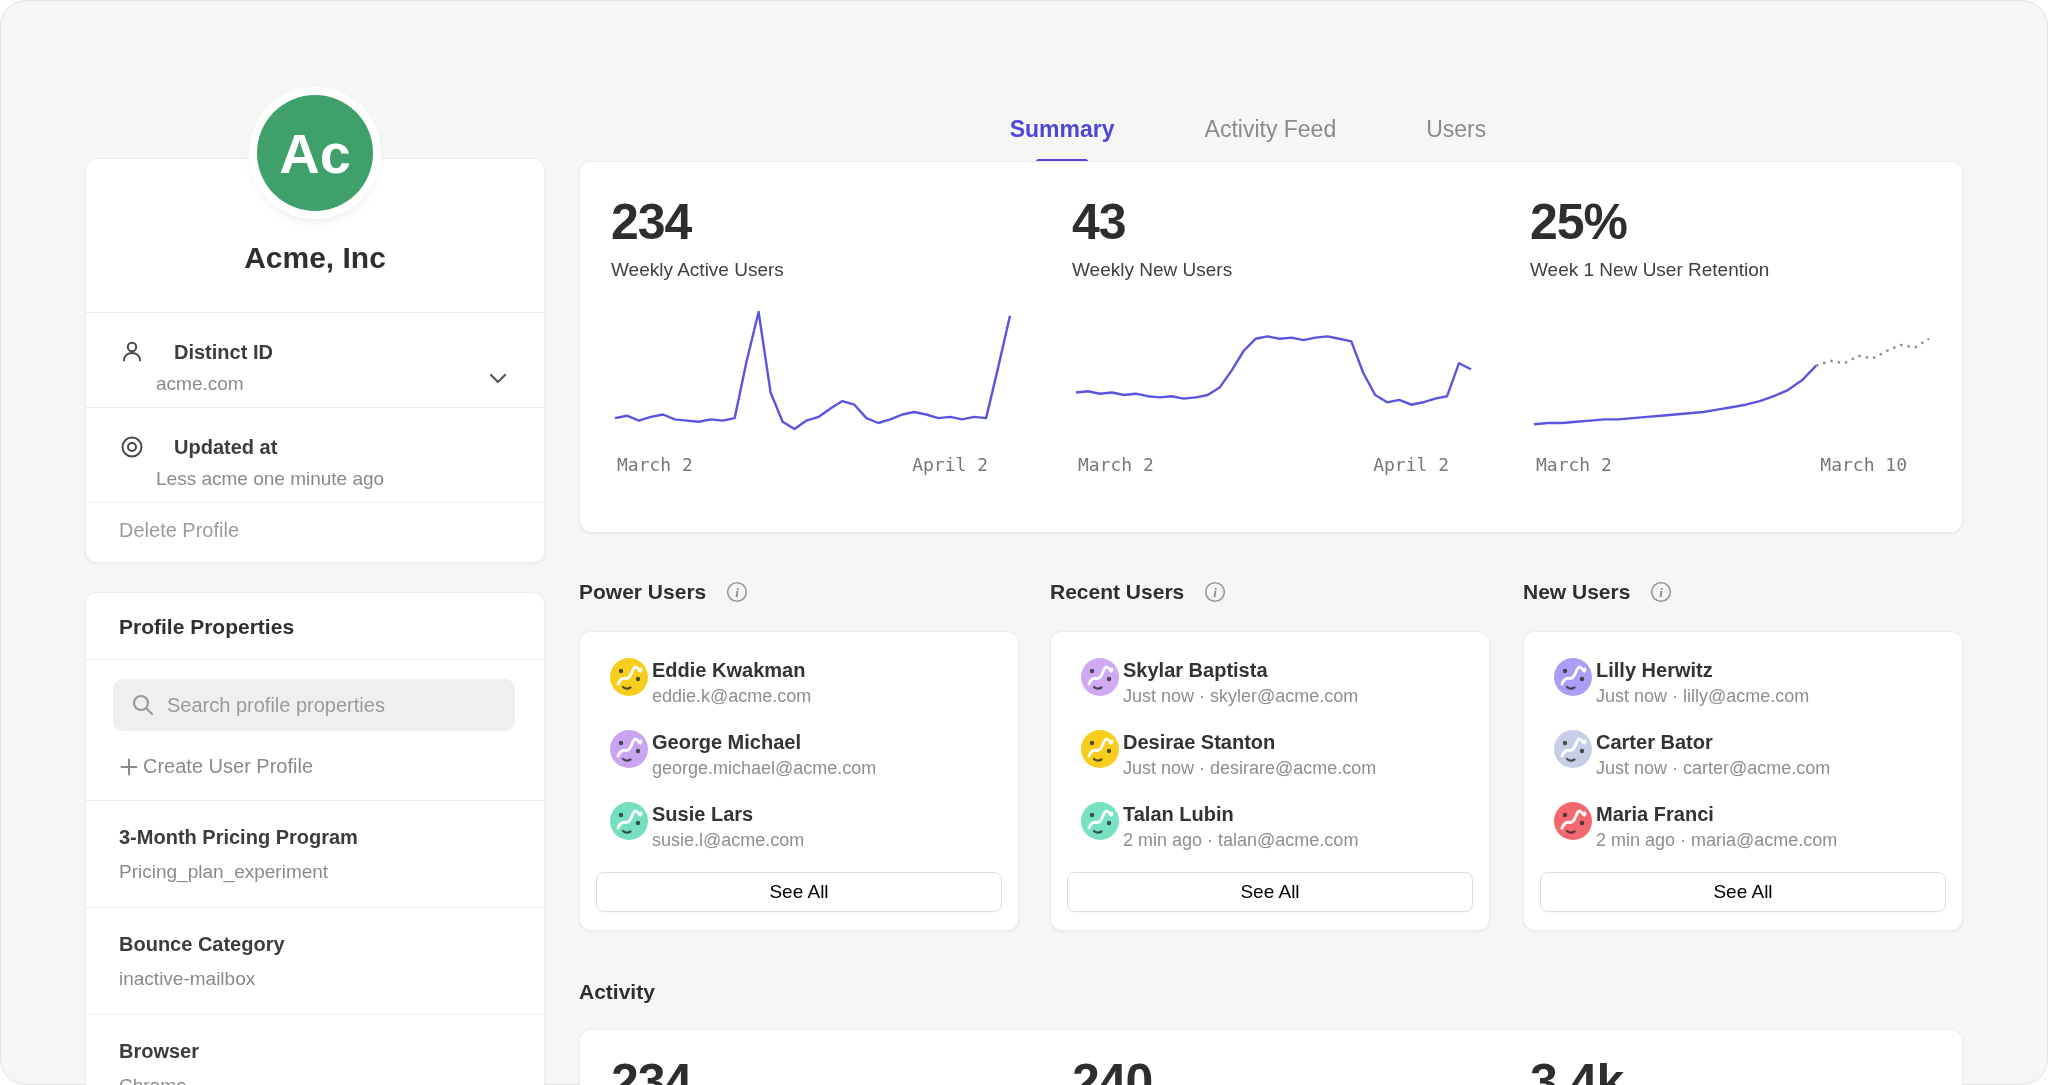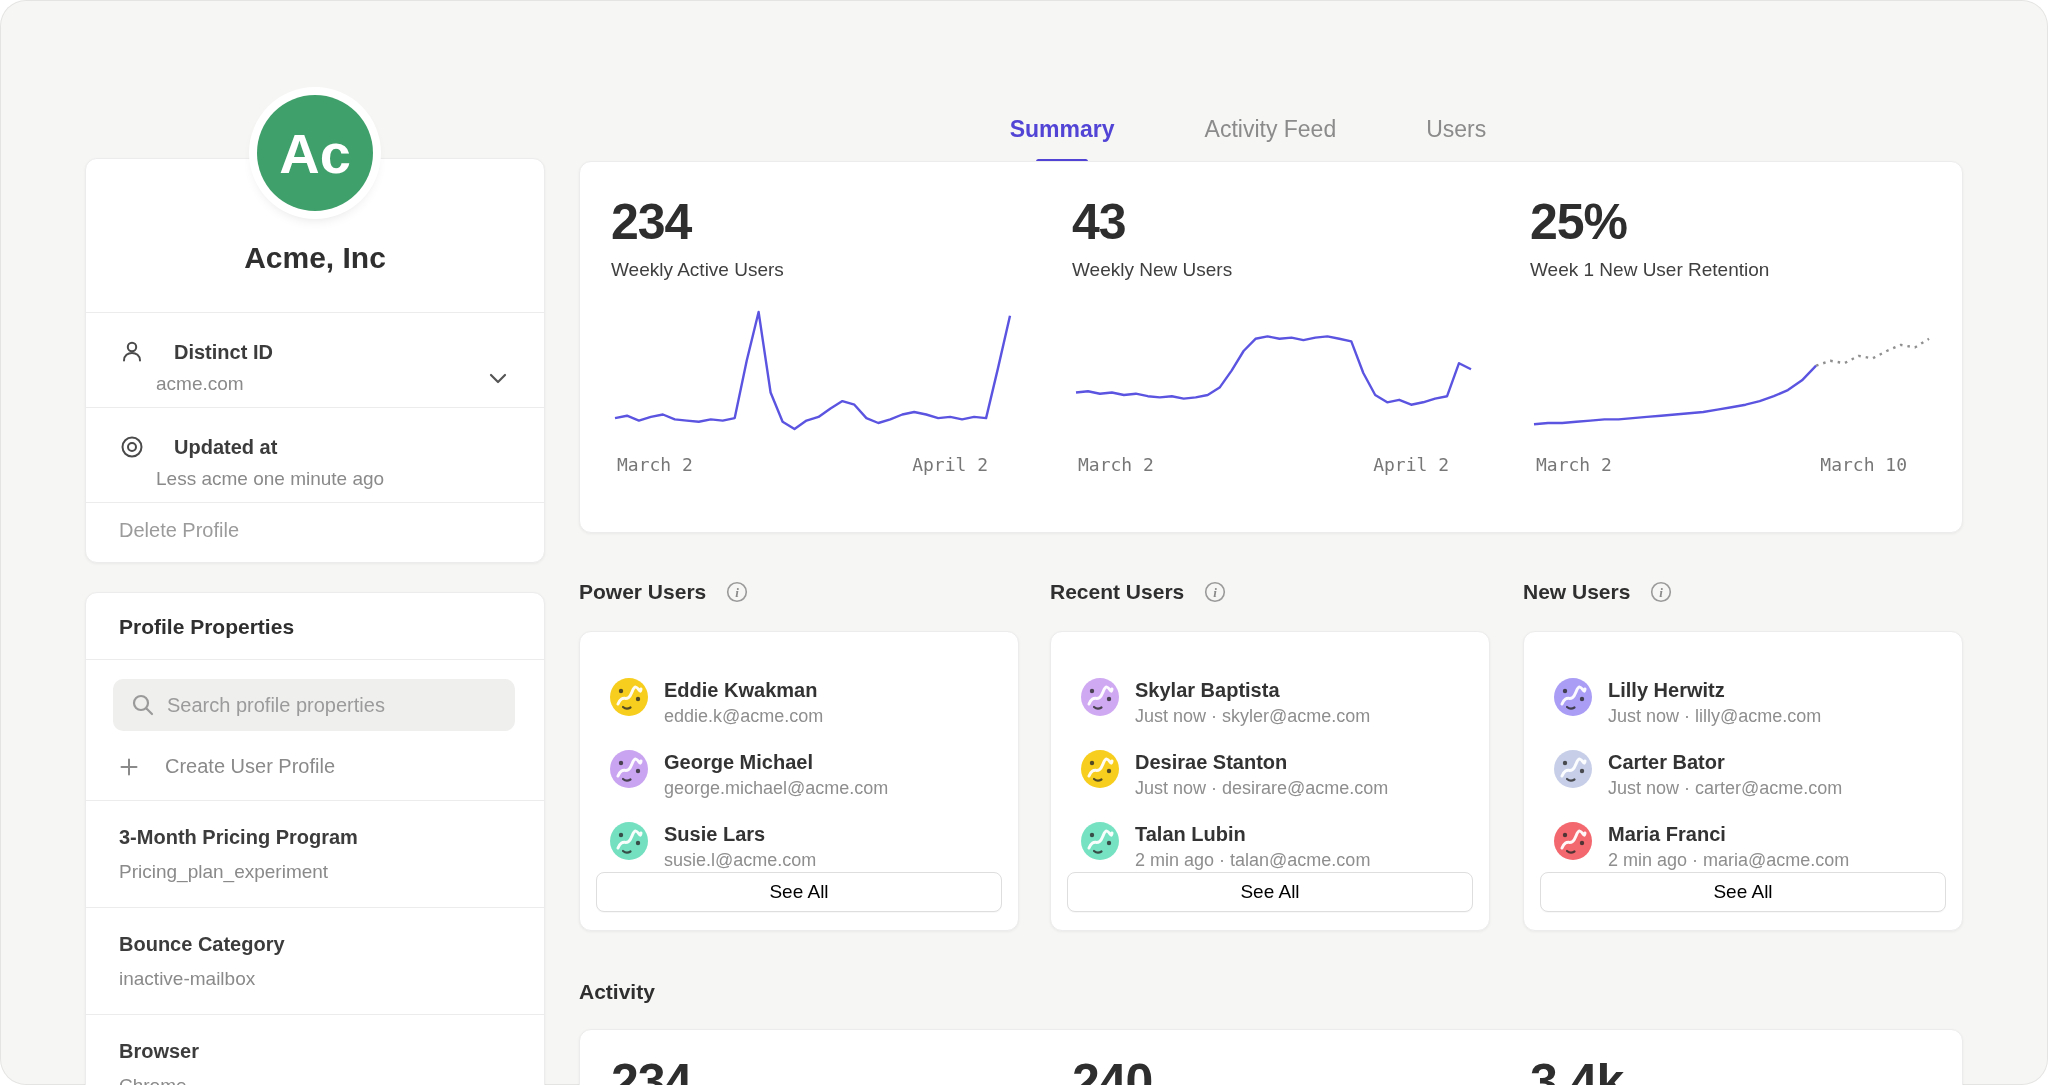--- a/index.html
+++ b/index.html
@@ -22,21 +22,21 @@
   .pc-delete{ border-top:1px solid #ececec; padding:16px 33px 20px; font-size:20px; color:#9b9b9b; cursor:pointer; }
 
   #props-card{ position:absolute; left:85px; top:592px; width:460px; height:520px; }
   .props-title{ padding:22px 33px 20px; font-size:21px; font-weight:bold; color:#2f2f2f; }
   .props-body{ border-top:1px solid #ececec; padding:19px 29px 22px 27px; }
   .search-box{ display:flex; align-items:center; gap:12px; height:52px; background:#efefee;
                border-radius:10px; padding:0 18px; }
   .search-box input{ border:none; outline:none; background:transparent; font-size:20px; color:#3c3c3c; width:100%;
                      font-family:"Liberation Sans",sans-serif; }
   .search-box input::placeholder{ color:#9b9b9b; }
-  .create-row{ display:flex; align-items:center; gap:26px; margin:24px 0 0 6px; font-size:20px; color:#8a8a8a; cursor:pointer; }
+  .create-row{ display:flex; align-items:center; gap:4px; margin:24px 0 0 6px; font-size:20px; color:#8a8a8a; cursor:pointer; }
   .prop-item{ border-top:1px solid #ececec; padding:24px 33px; }
   .prop-name{ font-size:20px; font-weight:bold; color:#3c3c3c; line-height:24px; }
   .prop-value{ margin-top:12px; font-size:19px; color:#8a8a8a; line-height:22px; }
 
   
   .tabbar{ position:absolute; left:556px; top:108px; width:1384px; display:flex; justify-content:center; }
   .tabgroup{ display:flex; gap:86px; border-bottom:1px solid #e9e9e9; padding:0 34px; }
   .tab{ position:relative; font-size:23px; color:#8b8b8b; padding:8px 2px 18px; cursor:pointer; }
   .tab.active{ color:#5245d6; font-weight:bold; }
   .tab.active::after{ content:''; position:absolute; left:50%; transform:translateX(-50%); bottom:-3px;
@@ -49,21 +49,21 @@
   .stat-label{ margin-top:10px; font-size:19px; color:#3f3f3f; line-height:24px; }
   .chart{ margin-top:22px; display:block; }
   .axis{ display:flex; justify-content:space-between; width:405px; margin-top:10px; padding:0 28px 0 6px;
          font-family:"DejaVu Sans Mono", monospace; font-size:18px; color:#777; }
 
   
   .sec-head{ position:absolute; top:580px; display:flex; align-items:center; gap:20px;
              font-size:21px; font-weight:bold; color:#2f2f2f; }
   .user-card{ position:absolute; top:631px; width:440px; height:300px; }
   .user-rows{ padding:26px 0 0 30px; }
-  .user-row{ display:flex; gap:16px; margin-bottom:24px; cursor:pointer;margin-top:20px; }
+  .user-row{ display:flex; gap:4px; margin-bottom:24px; cursor:pointer; }
   .avatar-sm{ width:38px; height:38px; border-radius:50%; flex:0 0 38px; overflow:hidden; }
   .user-name{ font-size:20px; font-weight:bold; color:#333; line-height:24px; }
   .user-sub{ margin-top:4px; font-size:18px; color:#8e8e8e; line-height:20px; }
   .see-all{ position:absolute; left:16px; right:16px; bottom:18px; height:40px; background:#fff;
             border:1px solid #dedede; border-radius:8px; display:flex; align-items:center; justify-content:center;
             font-size:19px; color:#000000; cursor:pointer; box-shadow:0 1px 1px rgba(0,0,0,.03); }
 
   
   .activity-title{ position:absolute; left:579px; top:980px; font-size:21px; font-weight:bold; color:#2f2f2f; }
   #activity-card{ position:absolute; left:579px; top:1029px; width:1384px; height:320px; }

